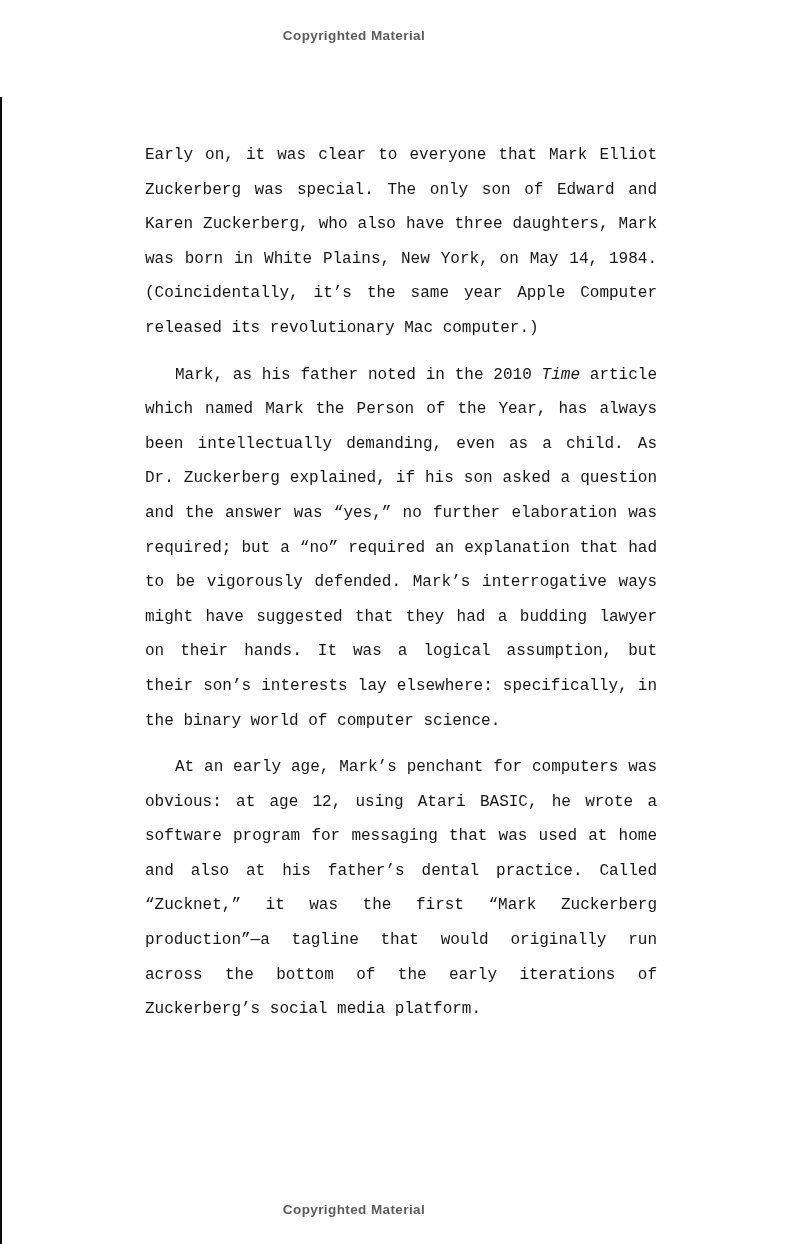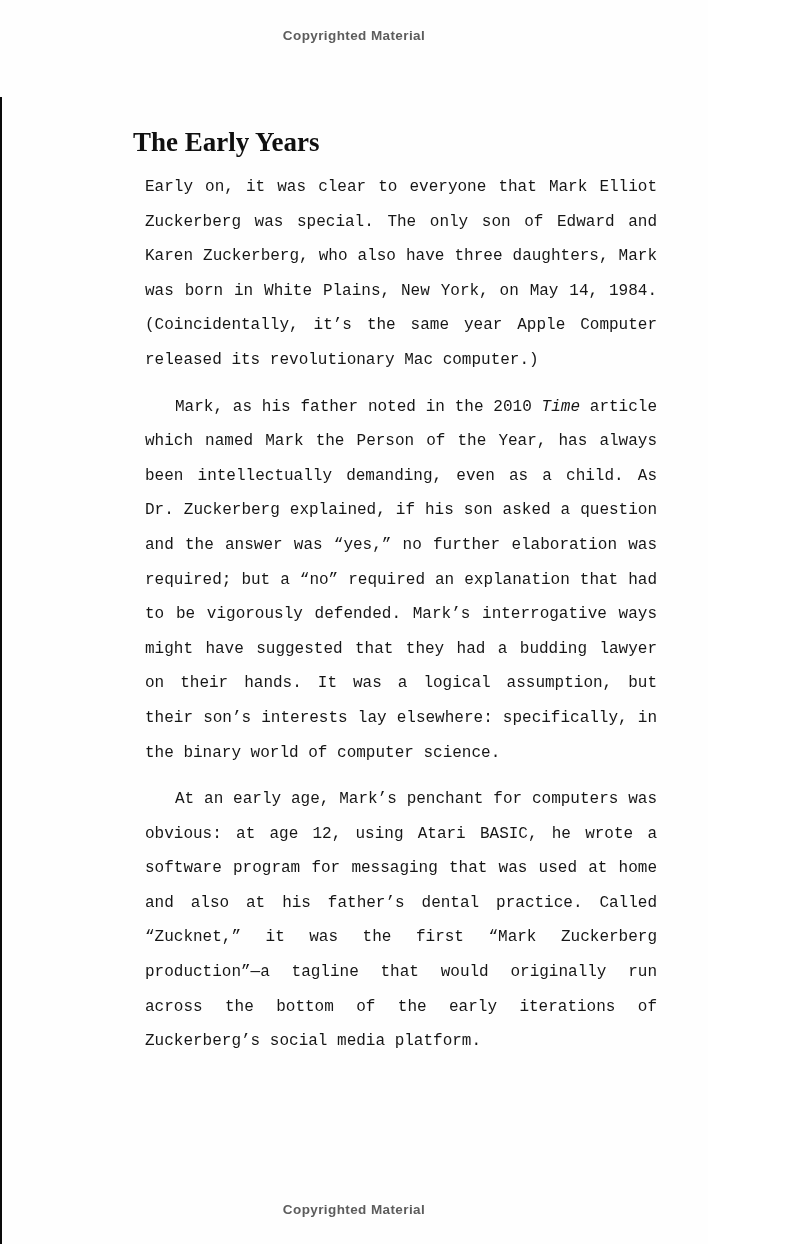--- a/index.html
+++ b/index.html
@@ -108,21 +108,20 @@
   <div class="copyright top">Copyrighted Material</div>
 
   <div class="pagenum-wrap">
     <div class="pagenum">17</div>
     <div class="pagenum-rule"></div>
   </div>
 
   <div class="running-head">MARK ZUCKERBERG IN HIS OWN WORDS</div>
 
   <div class="content">
-    <h1 class="heading">The Early Years</h1>
     <div id="paragraphs">
         <p><span>Early on, it was clear to everyone that Mark Elliot Zuckerberg was special. The only son of Edward and Karen Zuckerberg, who also have three daughters, Mark was born in White Plains, New York, on May 14, 1984. (Coincidentally, it’s the same year Apple Computer released its revolutionary Mac computer.)</span></p>
         <p class="indent"><span>Mark, as his father noted in the 2010 </span><em>Time</em><span> article which named Mark the Person of the Year, has always been intellectually demanding, even as a child. As Dr. Zuckerberg explained, if his son asked a question and the answer was “yes,” no further elaboration was required; but a “no” required an explanation that had to be vigorously defended. Mark’s interrogative ways might have suggested that they had a budding lawyer on their hands. It was a logical assumption, but their son’s interests lay elsewhere: specifically, in the binary world of computer science.</span></p>
         <p class="indent"><span>At an early age, Mark’s penchant for computers was obvious: at age 12, using Atari BASIC, he wrote a software program for messaging that was used at home and also at his father’s dental practice. Called “Zucknet,” it was the first “Mark Zuckerberg production”—a tagline that would originally run across the bottom of the early iterations of Zuckerberg’s social media platform.</span></p>
       </div>
   </div>
 
   <div class="copyright bottom">Copyrighted Material</div>
 
 </div>

